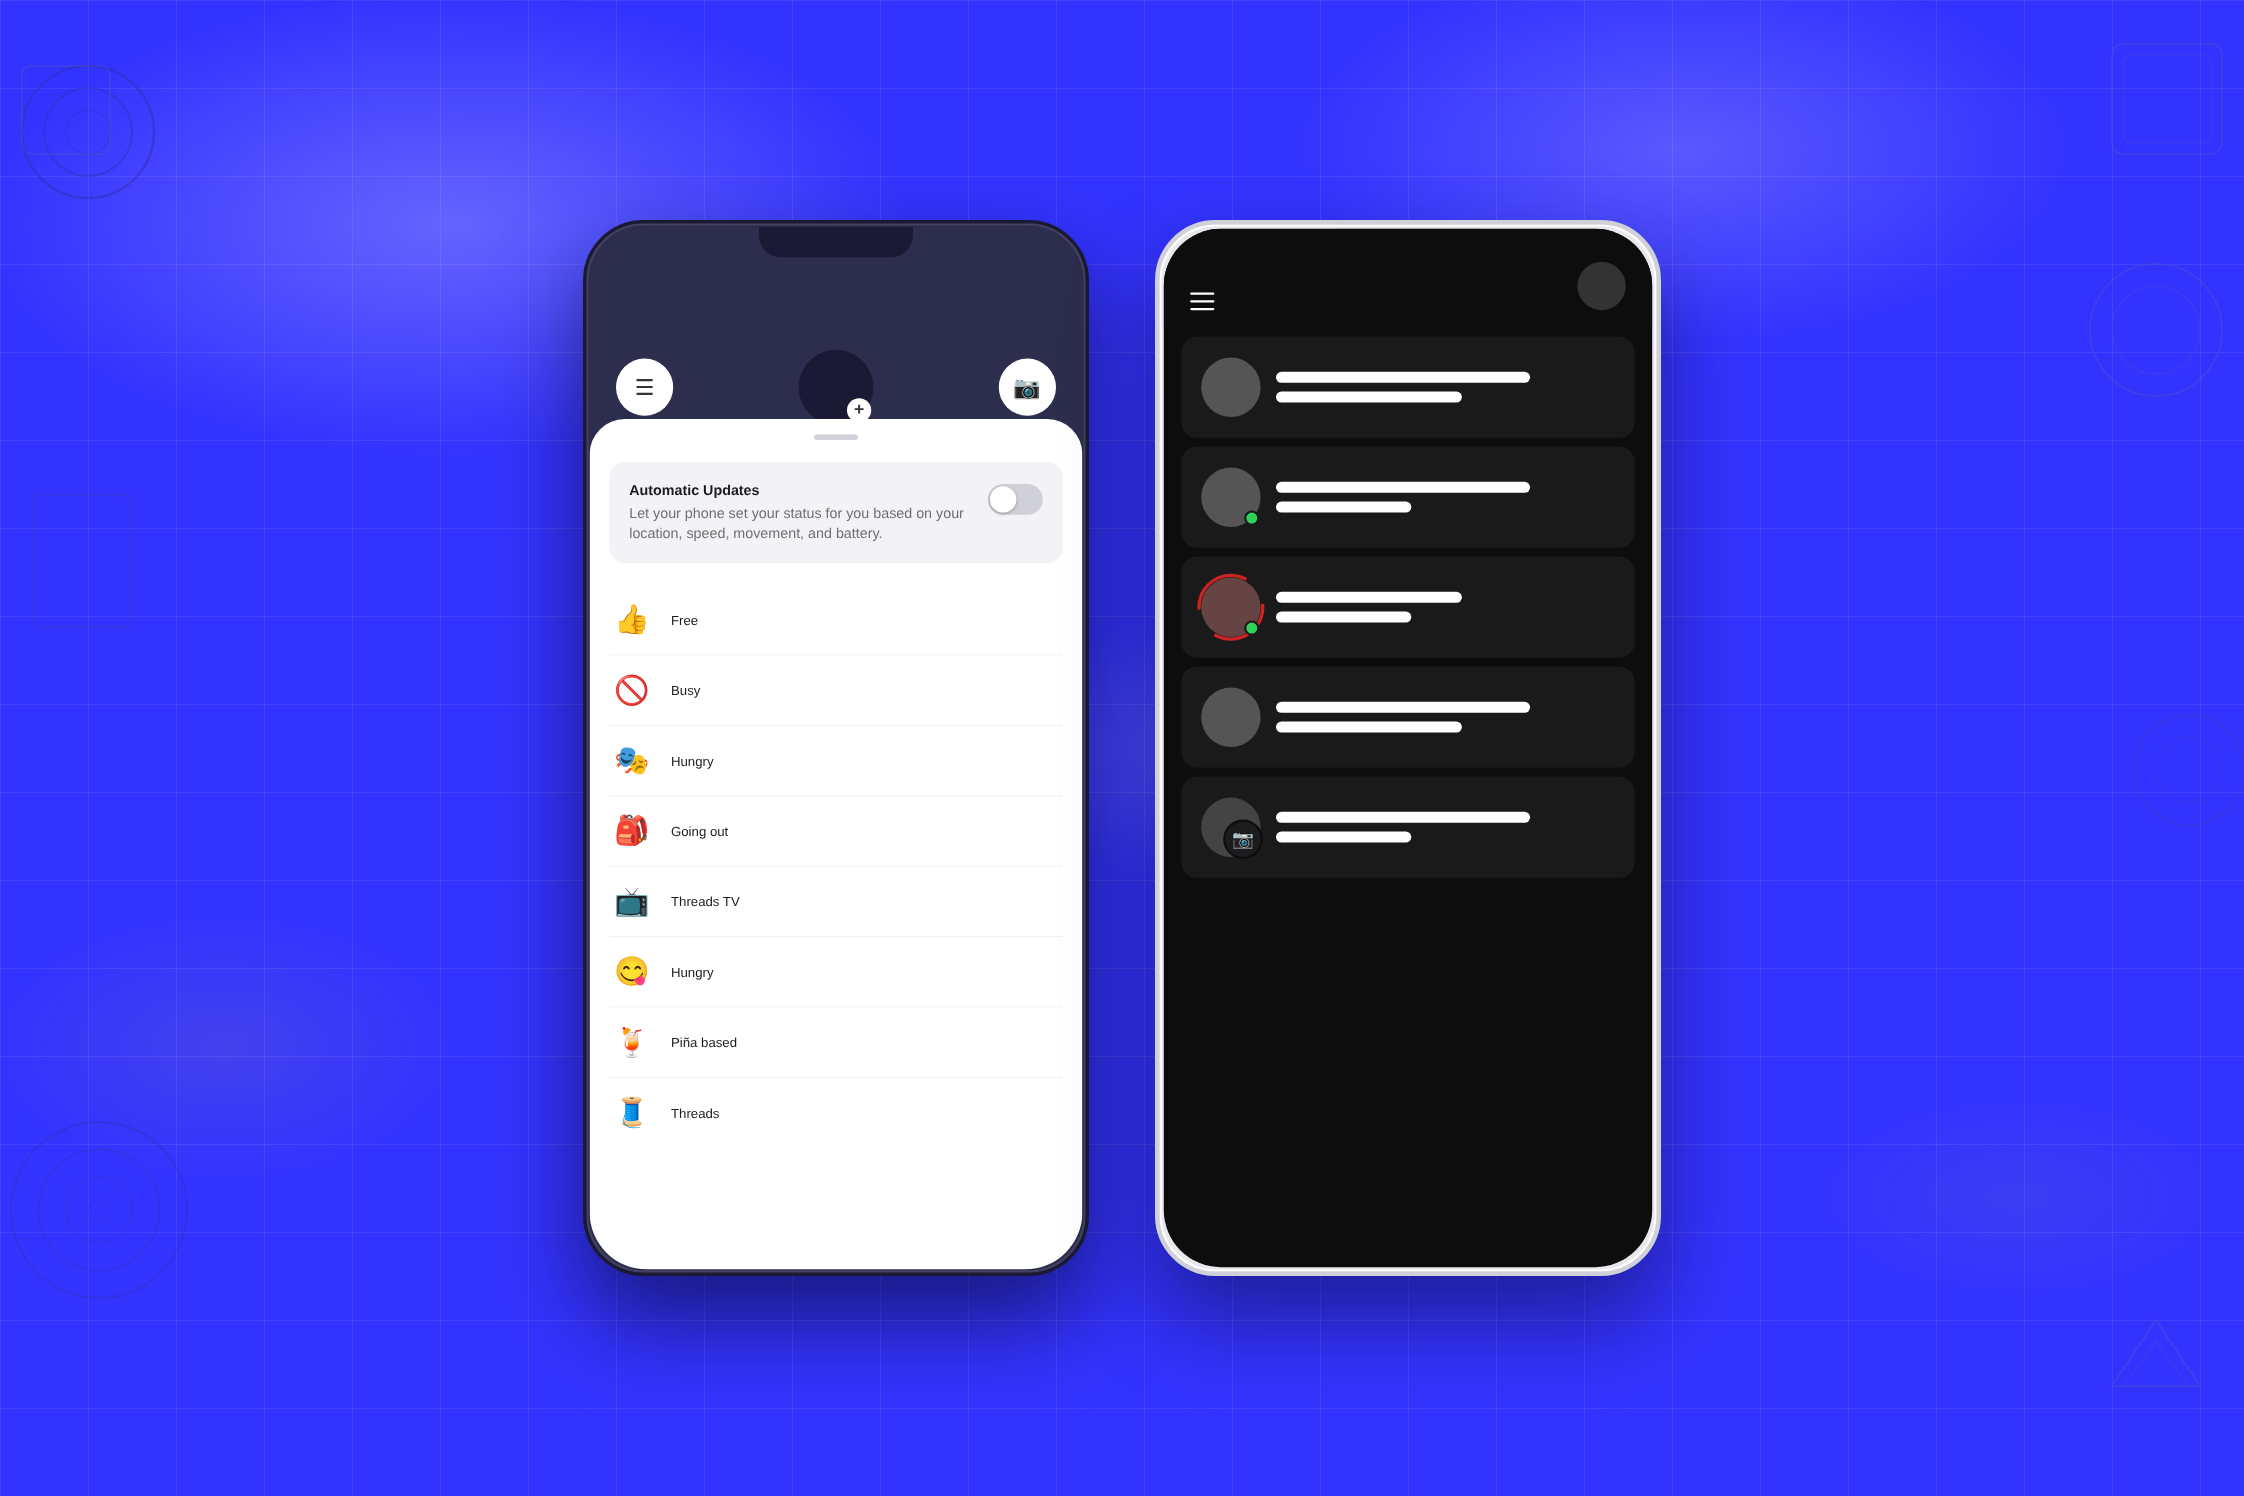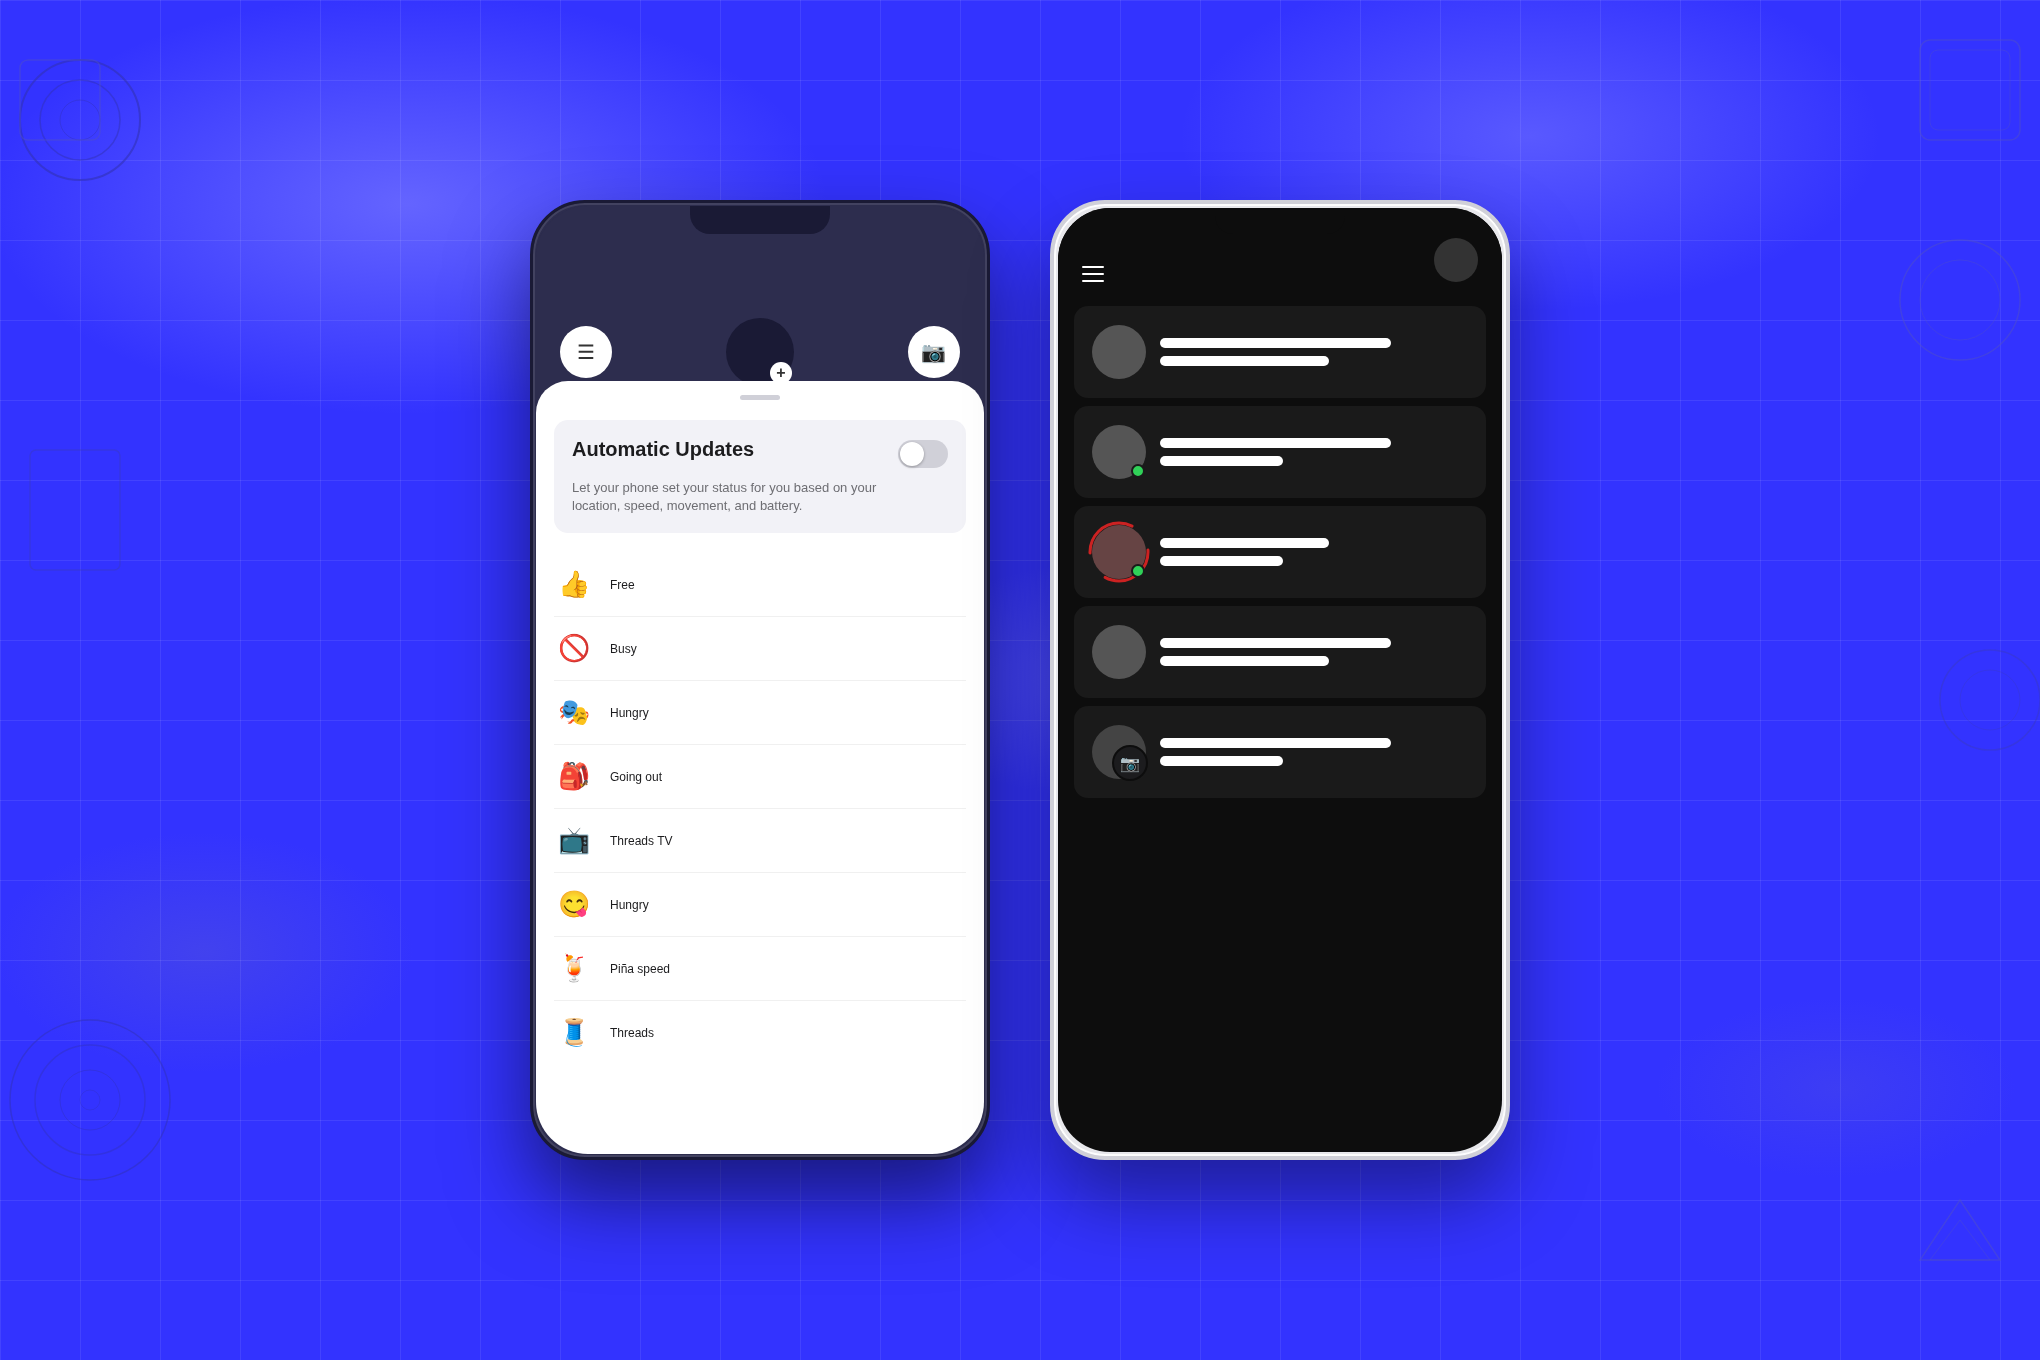--- a/index.html
+++ b/index.html
@@ -181,24 +181,24 @@
       display: flex;
       align-items: flex-start;
       gap: 10px;
     }
 
     .auto-updates-text {
       flex: 1;
     }
 
     .auto-updates-title {
-      font-size: 20px;
+      font-size: 13px;
       font-weight: 700;
       color: #1c1c1e;
-      margin-bottom: 18px;
+      margin-bottom: 5px;
     }
 
     .auto-updates-desc {
       font-size: 13px;
       color: #6e6e73;
       line-height: 1.4;
     }
 
     .toggle {
       width: 50px;
@@ -495,21 +495,21 @@
             <span class="status-label">Threads TV</span>
           </div>
 
           <div class="status-item">
             <span class="status-emoji">😋</span>
             <span class="status-label">Hungry</span>
           </div>
 
           <div class="status-item">
             <span class="status-emoji">🍹</span>
-            <span class="status-label">Piña speed</span>
+            <span class="status-label">Piña based</span>
           </div>
 
           <div class="status-item">
             <span class="status-emoji">🧵</span>
             <span class="status-label">Threads</span>
           </div>
 
         </div>
       </div>
     </div>

